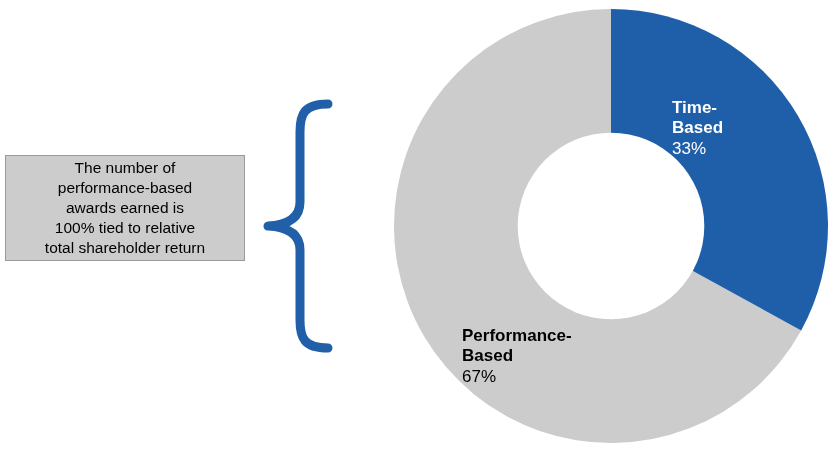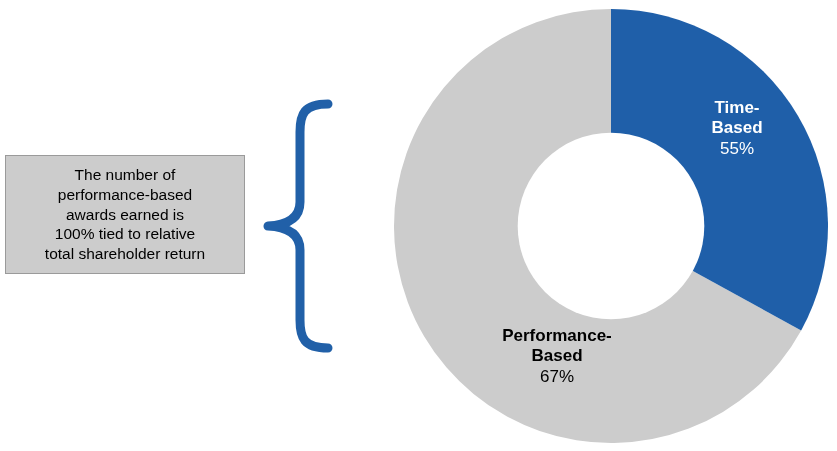--- a/index.html
+++ b/index.html
@@ -17,21 +17,21 @@
     background: #ffffff;
     overflow: hidden;
   }
 
   
   #callout-box {
     position: absolute;
     left: 5px;
     top: 155px;
     width: 240px;
-    height: 119px;
+    height: 106px;
     background: #cccccc;
     border: 1px solid #9a9a9a;
     box-sizing: border-box;
     display: flex;
     align-items: center;
     justify-content: center;
   }
   #callout-text {
     font-size: 15.5px;
     line-height: 1.28;
@@ -54,21 +54,21 @@
   #donut-wrap {
     position: absolute;
     left: 386px;
     top: 0px;
     width: 451px;
     height: 451px;
   }
 
   .slice-label {
     position: absolute;
-    text-align: center;
+    text-align: left;
     line-height: 1.2;
   }
   .slice-label .name {
     font-weight: bold;
     font-size: 17px;
     display: block;
   }
   .slice-label .pct {
     font-weight: normal;
     font-size: 17px;
@@ -119,21 +119,21 @@
 
       <path id="slice-time" d="M 225.00 9.00 A 217 217 0 0 1 415.16 330.54 L 225 226 Z" fill="#1f5fa9"></path>
 
       <circle cx="225" cy="226" r="93.3" fill="#ffffff"></circle>
     </svg>
   </div>
 
   <div id="label-time" class="slice-label">
     <span class="name">Time-</span>
     <span class="name">Based</span>
-    <span class="pct">55%</span>
+    <span class="pct">33%</span>
   </div>
 
   <div id="label-perf" class="slice-label">
     <span class="name">Performance-</span>
     <span class="name">Based</span>
     <span class="pct">67%</span>
   </div>
 
 </div>
 

